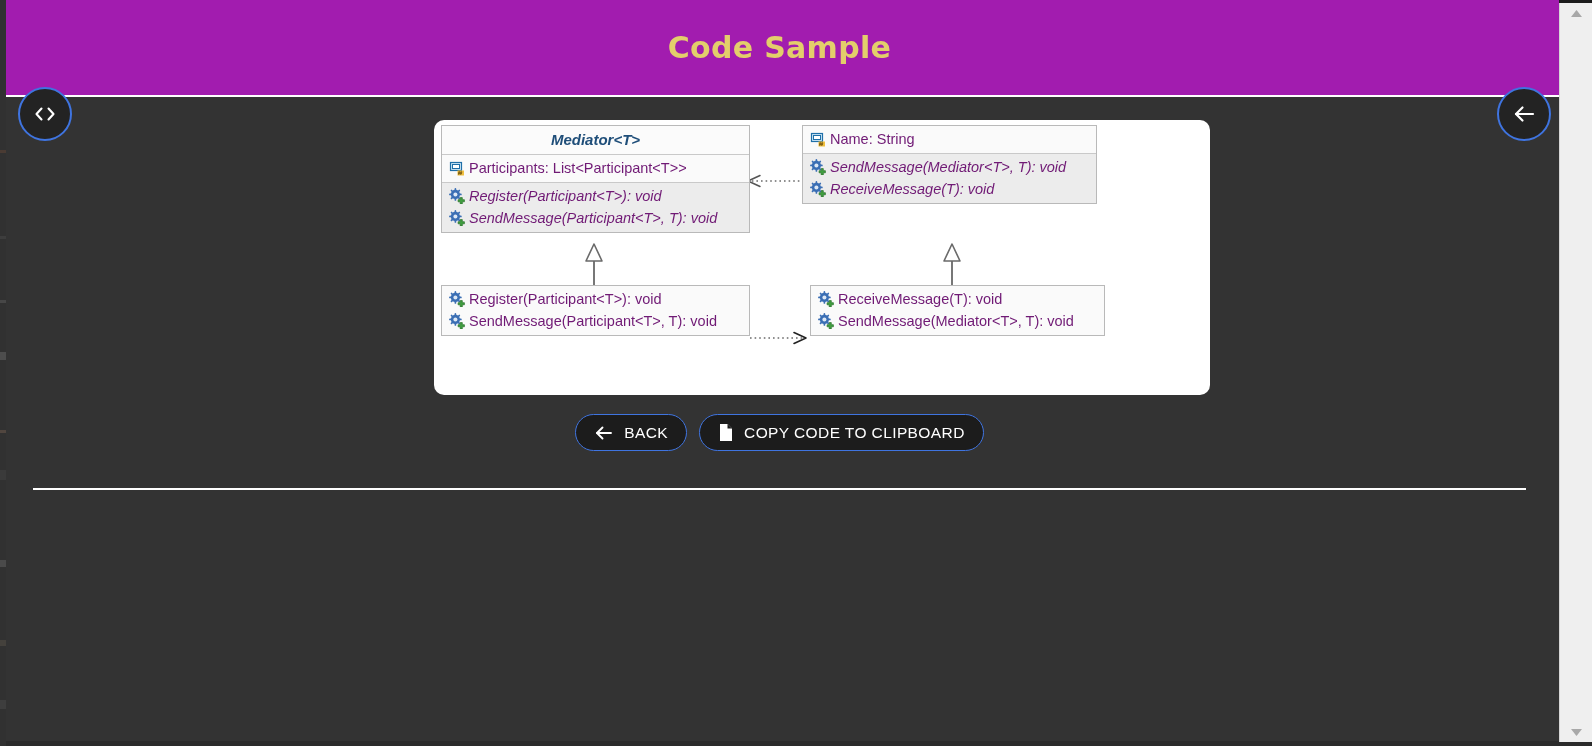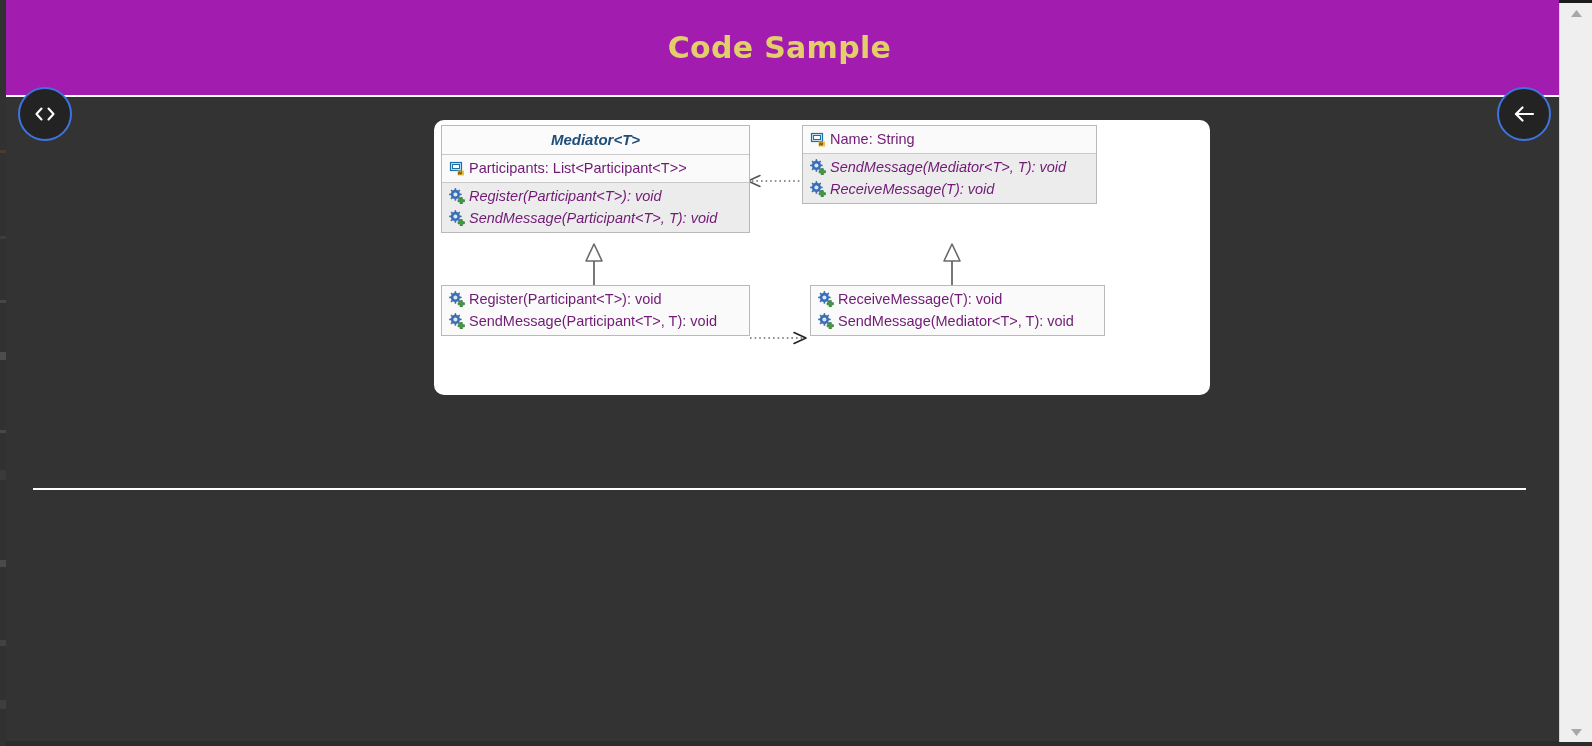--- a/index.html
+++ b/index.html
@@ -388,20 +388,41 @@
               <path d="M11.2 9.6 h2.1 v2.1 h2.1 v2.1 h-2.1 v2.1 h-2.1 v-2.1 h-2.1 v-2.1 h2.1 z" fill="#3fa03f" stroke="#2a702a" stroke-width="0.7"></path>
             </svg>
           </span>
           <span class="uml-text">SendMessage(Mediator&lt;T&gt;, T): void</span>
         </div>
       </div>
     </div>
 
   </div>
 
+  <div id="action-bar">
+    <div class="pill-btn">
+      <span>
+        <svg width="20" height="16" viewBox="0 0 20 16">
+          <path d="M17 8 L3 8" fill="none" stroke="#ffffff" stroke-width="1.9" stroke-linecap="round"></path>
+          <path d="M8.5 2.5 L3 8 L8.5 13.5" fill="none" stroke="#ffffff" stroke-width="1.9" stroke-linecap="round" stroke-linejoin="round"></path>
+        </svg>
+      </span>
+      <span>BACK</span>
+    </div>
+
+    <div class="pill-btn">
+      <span>
+        <svg width="16" height="19" viewBox="0 0 16 19">
+          <path d="M2 1 h7.5 L14 5.5 V18 H2 Z" fill="#ffffff"></path>
+          <path d="M9.5 1 V5.5 H14" fill="#1c1c1c"></path>
+        </svg>
+      </span>
+      <span>COPY CODE TO CLIPBOARD</span>
+    </div>
+  </div>
 
   <div id="content-divider"></div>
 
 </div>
 
 <div id="scrollbar">
   <div id="scrollbar-top-cap"></div>
   <div class="sb-arrow" id="sb-up">
     <span>
       <svg width="13" height="9" viewBox="0 0 13 9">

